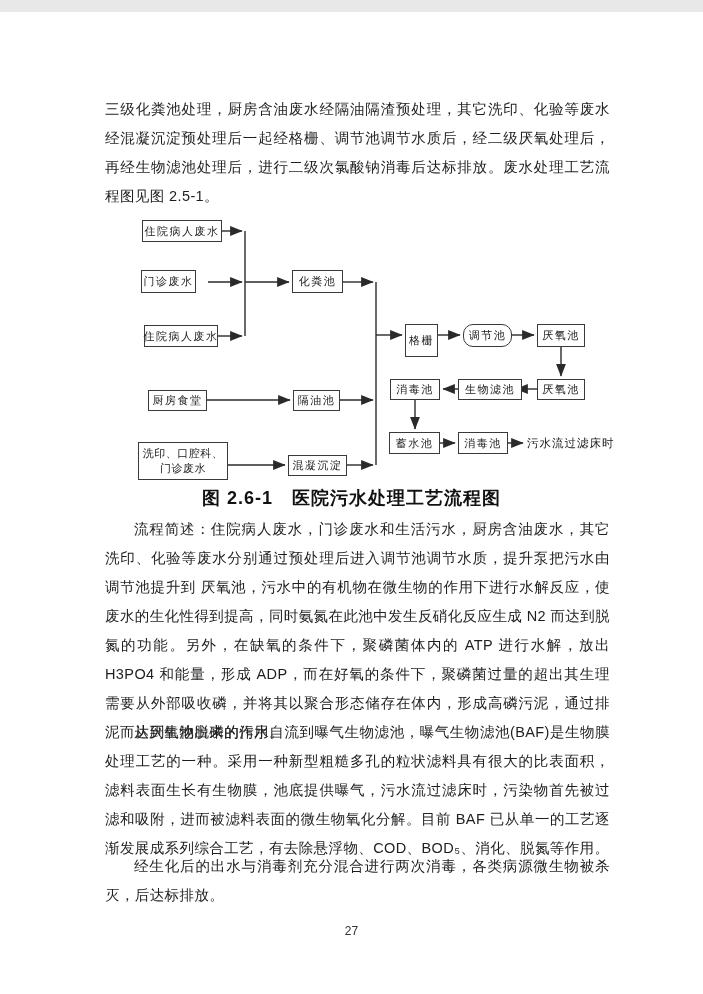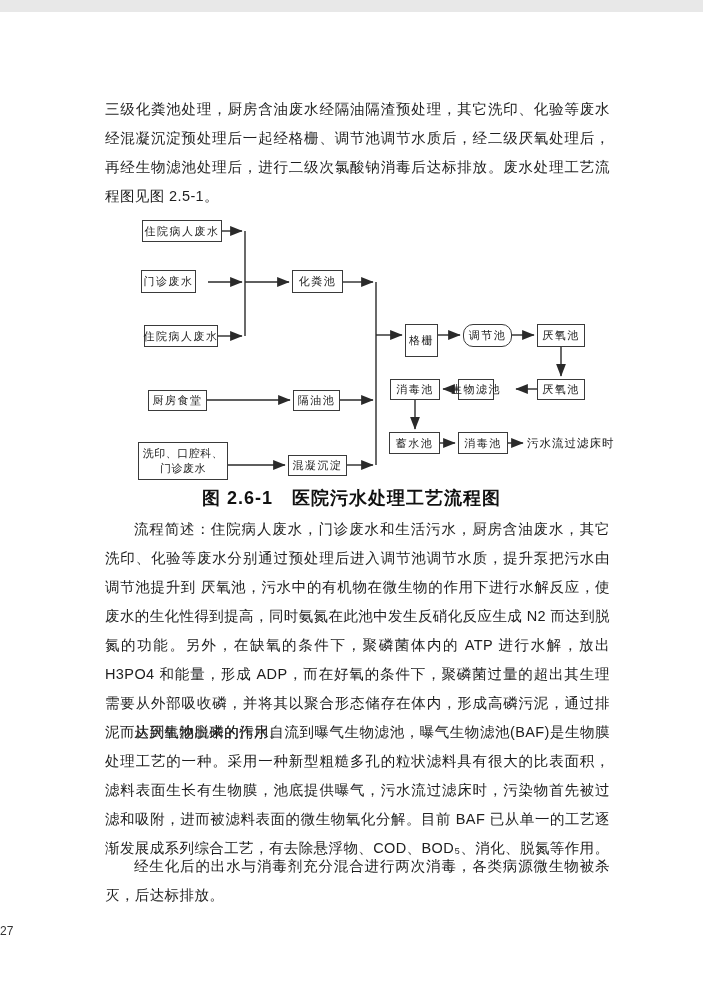--- a/index.html
+++ b/index.html
@@ -66,20 +66,21 @@
     font-size: 11.5px;
     letter-spacing: 1px;
     color: #222;
     white-space: nowrap;
   }
   .page-number {
     position: absolute;
     left: 0;
     top: 912px;
     width: 703px;
+    text-align: center;
     font-size: 12px;
     color: #333;
   }
 </style>
 </head>
 <body>
 
 <div class="page">
 
   <p class="body-text" style="top:83px;">三级化粪池处理，厨房含油废水经隔油隔渣预处理，其它洗印、化验等废水经混凝沉淀预处理后一起经格栅、调节池调节水质后，经二级厌氧处理后，再经生物滤池处理后，进行二级次氯酸钠消毒后达标排放。废水处理工艺流程图见图 2.5-1。</p>
@@ -134,21 +135,21 @@
     <div class="node" style="left:163px; top:178px; width:47px; height:21px;">隔油池</div>
     <div class="node two-line" style="left:8px; top:230px; width:90px; height:38px;">
       <span>洗印、口腔科、</span>
       <span>门诊废水</span>
     </div>
     <div class="node" style="left:158px; top:243px; width:59px; height:21px;">混凝沉淀</div>
     <div class="node" style="left:275px; top:112px; width:33px; height:33px;">格栅</div>
     <div class="node" style="left:333px; top:112px; width:49px; height:23px;border-radius:10px;">调节池</div>
     <div class="node" style="left:407px; top:112px; width:48px; height:23px;">厌氧池</div>
     <div class="node" style="left:407px; top:167px; width:48px; height:21px;">厌氧池</div>
-    <div class="node" style="left:328px; top:167px; width:36px; height:21px;">生物滤池</div>
+    <div class="node" style="left:328px; top:167px; width:64px; height:21px;">生物滤池</div>
     <div class="node" style="left:260px; top:167px; width:50px; height:21px;">消毒池</div>
     <div class="node" style="left:259px; top:220px; width:51px; height:22px;">蓄水池</div>
     <div class="node" style="left:328px; top:220px; width:50px; height:22px;">消毒池</div>
 
     <div class="outlet-label" style="left:397px; top:224px;">污水流过滤床时</div>
   </div>
 
   <p class="caption">图 2.6-1　医院污水处理工艺流程图</p>
 
   <p class="body-text indent" style="top:503px;">流程简述：住院病人废水，门诊废水和生活污水，厨房含油废水，其它洗印、化验等废水分别通过预处理后进入调节池调节水质，提升泵把污水由调节池提升到 厌氧池，污水中的有机物在微生物的作用下进行水解反应，使废水的生化性得到提高，同时氨氮在此池中发生反硝化反应生成 N2 而达到脱氮的功能。另外，在缺氧的条件下，聚磷菌体内的 ATP 进行水解，放出 H3PO4 和能量，形成 ADP，而在好氧的条件下，聚磷菌过量的超出其生理需要从外部吸收磷，并将其以聚合形态储存在体内，形成高磷污泥，通过排泥而达到生物脱磷的作用。</p>

